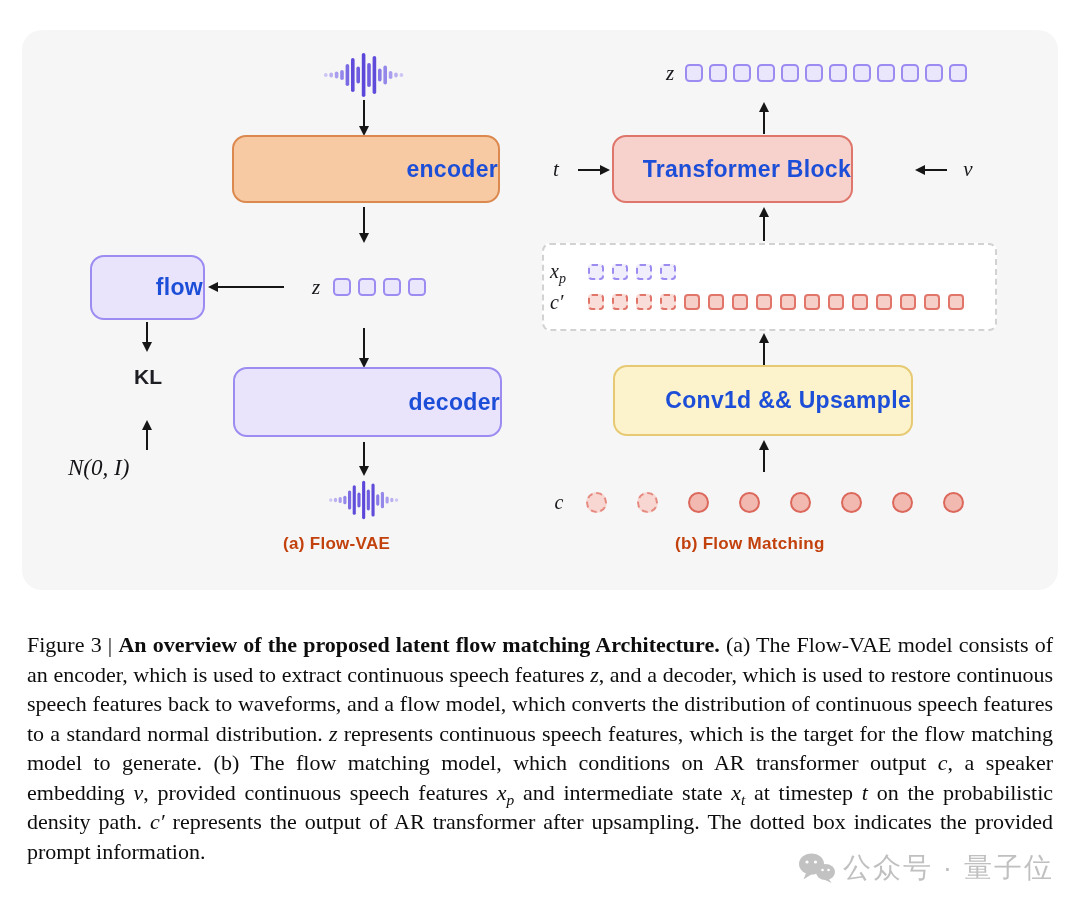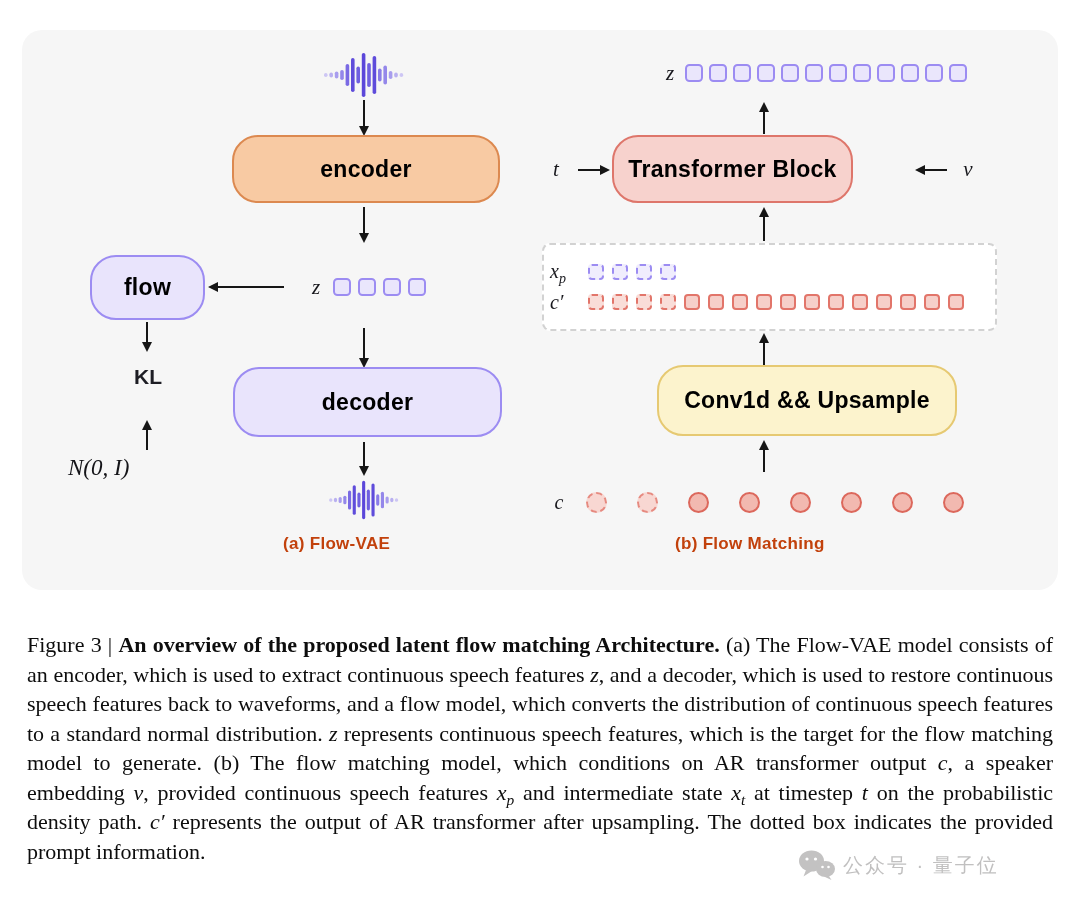--- a/index.html
+++ b/index.html
@@ -3,22 +3,22 @@
 <meta charset="utf-8">
 <style>
   html,body { margin:0; padding:0; background:#ffffff; }
   .stage { position:relative; width:1080px; height:911px; background:#ffffff; overflow:hidden;
            font-family:"Liberation Sans", sans-serif; }
 
   
   .panel { position:absolute; left:22px; top:30px; width:1036px; height:560px;
            background:#f6f6f6; border-radius:20px; }
 
-  .box { position:absolute; box-sizing:border-box; display:flex; align-items:center; justify-content:center;
-         border-radius:26px; border:2.5px solid; font-weight:700; font-size:23px; color:#000000;
+  .box { position:absolute; box-sizing:border-box; display:flex; align-items:center; justify-content:flex-end;
+         border-radius:14px; border:2.5px solid; font-weight:700; font-size:23px; color:#1d4ed8;
          letter-spacing:0.3px; }
   .box.orange { background:#f8caa3; border-color:#dc8950; }
   .box.purple { background:#e9e4fc; border-color:#9c8cf2; }
   .box.pink   { background:#f7d2cd; border-color:#de766b; }
   .box.yellow { background:#fcf3cd; border-color:#e6c972; }
 
   .dashedbox { position:absolute; box-sizing:border-box; background:#ffffff;
                border:2px dashed #d2d2d2; border-radius:8px; }
 
   
@@ -59,21 +59,21 @@
   
   .figcap { position:absolute; left:27px; top:608px; width:1026px; z-index:1;
             font-family:"Liberation Serif", serif; font-size:22px; line-height:1.345;
             color:#0d0d0d; text-align:justify; }
   .seg-b { font-weight:bold; }
   .seg-m { font-style:italic; }
   .figcap sub { font-style:italic; font-size:70%; line-height:0; }
 
   
   .wm { position:absolute; left:798px; top:849px; z-index:0; display:flex; align-items:center; gap:7px;
-        color:#c1c0c0; font-size:20px; letter-spacing:2px; }
+        color:#c1c0c0; font-size:28px; letter-spacing:2px; }
   .wm svg { flex:0 0 auto; }
 </style>
 </head>
 <body>
 
 <div class="stage">
 
   <div class="panel">
 
     <svg style="position:absolute;left:300px;top:22px;" width="84" height="46" viewBox="0 0 84 46">
@@ -235,21 +235,21 @@
         <span class="tok red-solid"></span>
         <span class="tok red-solid"></span>
         <span class="tok red-solid"></span>
         <span class="tok red-solid"></span>
       </div>
 
     <div class="arr v" style="left:740.5px;top:313px;height:22px;">
         <i class="hd up"></i>
       </div>
 
-    <div class="box yellow" style="left:591px;top:335px;width:300px;height:71px;margin-left:44px;">
+    <div class="box yellow" style="left:591px;top:335px;width:300px;height:71px;">
       <span>Conv1d &amp;&amp; Upsample</span>
     </div>
 
     <div class="arr v" style="left:740.5px;top:420px;height:22px;">
         <i class="hd up"></i>
       </div>
 
     <span class="mlabel" style="left:527px;top:461px;width:20px;font-size:20px;">c</span>
     <div class="tokrow" style="left:564px;top:462px;gap:30px;">
         <span class="tok circle-dashed"></span>

